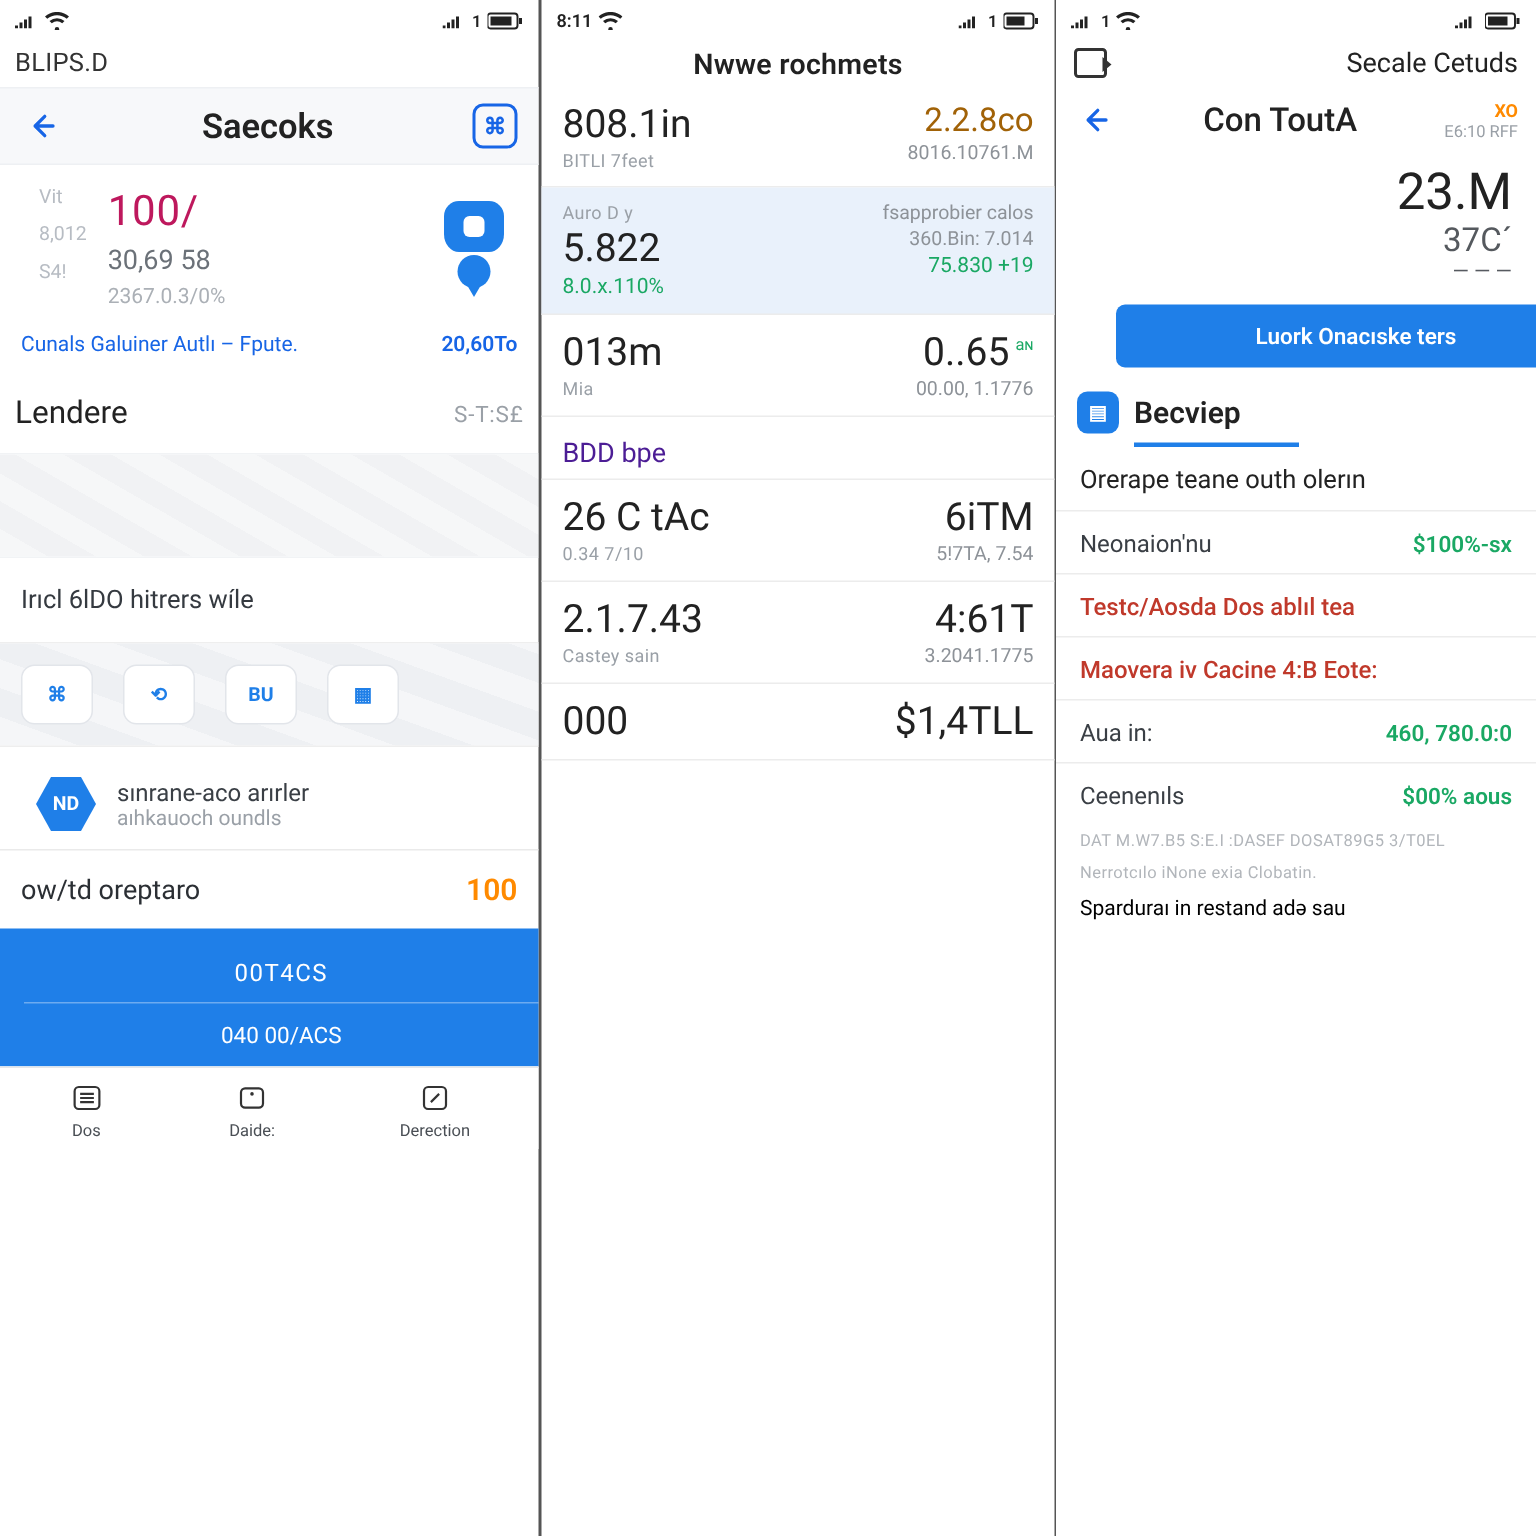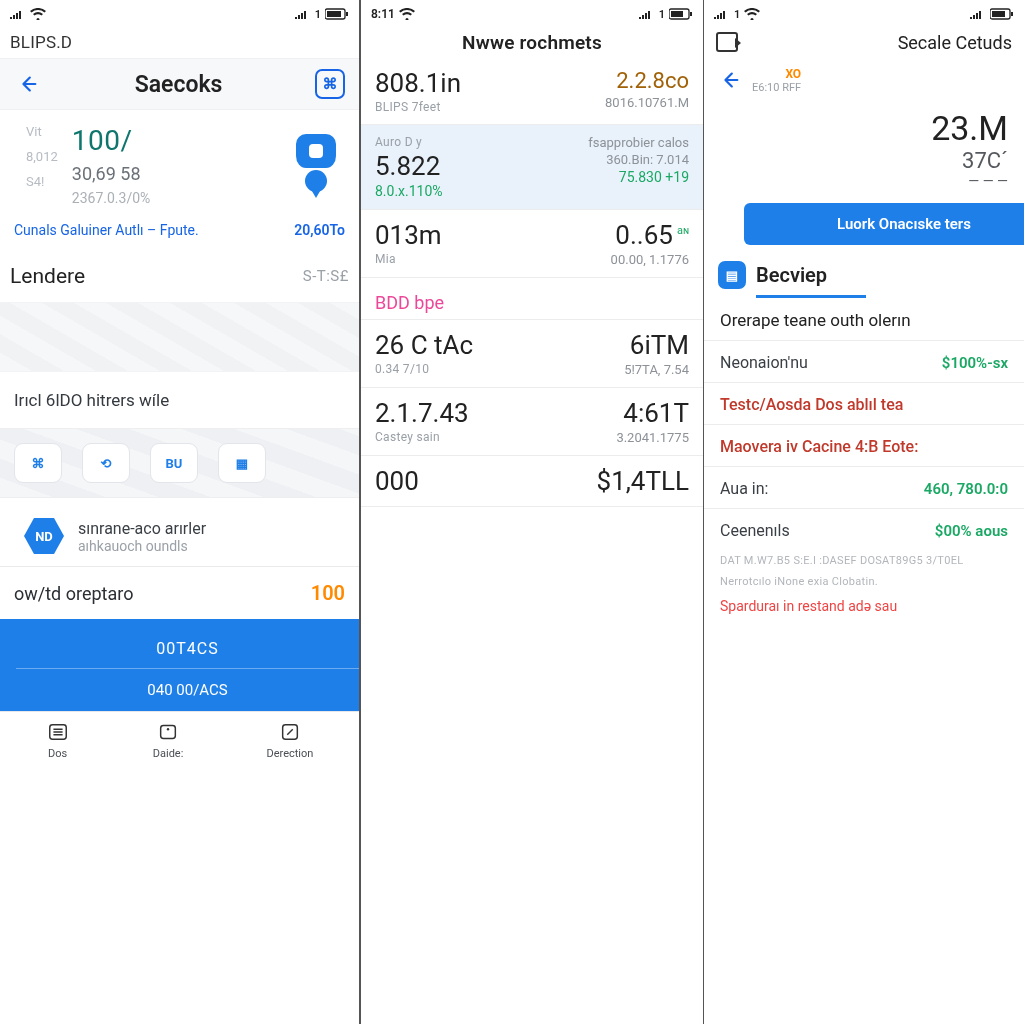--- a/index.html
+++ b/index.html
@@ -25,21 +25,21 @@
 .hbar { height: 52px; background: #f7f8fa; display: flex; align-items: center; justify-content: space-between; padding: 0 14px; border-top: 1px solid #eef0f3; border-bottom: 1px solid #eef0f3; }
 .hbar .title { flex: 1; text-align: center; font-size: 23px; font-weight: 600; color: #222; }
 .back { color: #1765e6; width: 28px; height: 28px; display: flex; align-items: center; justify-content: center; cursor: pointer; }
 .sqicon { width: 30px; height: 30px; border: 2px solid #1765e6; border-radius: 7px; display: flex; align-items: center; justify-content: center; color: #1765e6; font-size: 15px; font-weight: 800; }
 
 
 .card1 { padding: 14px 14px 10px 14px; display: flex; }
 .card1 .cols { flex: 1; display: flex; gap: 14px; margin-left: 12px; }
 .card1 .lbls { display: flex; flex-direction: column; gap: 10px; font-size: 13px; color: #b7bcc3; }
 .card1 .vals { display: flex; flex-direction: column; gap: 6px; }
-.card1 .big { font-size: 28px; color: #0f766e; font-weight: 400; letter-spacing: .5px; }
+.card1 .big { font-size: 28px; color: #be185d; font-weight: 400; letter-spacing: .5px; }
 .card1 .mid { font-size: 18px; color: #6b7178; }
 .card1 .sm  { font-size: 14px; color: #abb0b6; }
 .avatar { width: 58px; height: 78px; display: flex; flex-direction: column; align-items: center; justify-content: center; gap: 2px; }
 .msgblob { width: 40px; height: 34px; background: #1f7fe8; border-radius: 10px 10px 10px 10px / 10px 10px 12px 12px; position: relative; }
 .msgblob::after { content: ""; position: absolute; width: 14px; height: 14px; background: #fff; border-radius: 4px; top: 10px; left: 13px; }
 .pinhead { width: 22px; height: 22px; background: #1f7fe8; border-radius: 50%; position: relative; }
 .pinhead::after { content: ""; position: absolute; left: 4px; top: 16px; border-left: 7px solid transparent; border-right: 7px solid transparent; border-top: 12px solid #1f7fe8; }
 
 .linkrow { display: flex; align-items: center; justify-content: space-between; padding: 6px 14px 12px 14px; font-size: 14px; }
 .linkrow .l { color: #1765e6; }
@@ -100,21 +100,21 @@
 .p3 .smudge { font-size: 14px; color:#565a60; text-align:right; padding: 0 16px 8px 0; filter: blur(.4px);}
 .p3 .cta { margin: 6px 0 0 auto; width: calc(100% - 0px); background:#1f7fe8; color:#fff; font-size:15px; padding: 12px 14px; border-radius: 6px 0 0 6px; text-align:center; font-weight:600; margin-left: 40px;}
 .p3 .tabhdr { display:flex; align-items:center; gap:10px; padding: 16px 14px 6px 14px; font-size:20px; font-weight:600; color:#222;}
 .p3 .sqb { width:28px; height:28px; border-radius:7px; background:#1f7fe8; color:#fff; display:flex; align-items:center; justify-content:center; font-size:13px;}
 .p3 .uline { height:3px; width:110px; background:#1f7fe8; margin-left: 52px; }
 .p3 .txn { padding: 12px 16px 10px 16px; border-top: 1px solid #ececec; font-size: 16px; color:#3a3f45; display:flex; justify-content:space-between; align-items:center; gap:8px;}
 .p3 .txn .amt { font-size: 15px; }
 .green { color:#1aa864; font-weight:600;}
 .red   { color:#c0392b; font-weight:500;}
 .p3 .foot { font-size: 11px; color:#b2b6bb; padding: 4px 16px; letter-spacing:.3px;}
-.p3 .linklast { color:#ef4444; font-size:14px; padding: 6px 16px;}
+.p3 .linklast { color:#000000; font-size:14px; padding: 6px 16px;}
 </style>
 </head>
 <body>
 
 <div class="canvas">
 
   <div class="phone p1">
 
     <div class="status">
       <span class="sleft">
@@ -272,21 +272,21 @@
       </span>
     </div>
 
     <div class="apptitle center">Nwwe rochmets</div>
 
 
     <div id="rows2">
         <div class="row2">
           <div class="L">
             <span class="a">808.1in</span>
-            <span class="b">BLIPS 7feet</span>
+            <span class="b">BITLI 7feet</span>
           </div>
           <div class="R">
             <span class="c">2.2.8co</span>
             <span class="e">8016.10761.M</span>
           </div>
         </div>
         <div class="row2 highlight">
           <div class="L">
             <span class="b">Auro D y</span>
             <span class="a">5.822</span>
@@ -301,21 +301,21 @@
         <div class="row2">
           <div class="L">
             <span class="a">013m</span>
             <span class="b">Mia</span>
           </div>
           <div class="R">
             <span class="a">0..65<span style="font-size: 11px; color: rgb(26, 168, 100); margin-left: 4px; vertical-align: super;">aɴ</span></span>
             <span class="e">00.00, 1.1776</span>
           </div>
         </div>
-        <div style="padding: 14px 14px 6px; font-size: 18px; color: #ec4899; border-bottom: 1px solid rgb(236, 236, 236);">BDD bpe</div>
+        <div style="padding: 14px 14px 6px; font-size: 18px; color: #4c1d95; border-bottom: 1px solid rgb(236, 236, 236);">BDD bpe</div>
         <div class="row2">
           <div class="L">
             <span class="a">26 C  tAc</span>
             <span class="b">0.34  7/10</span>
           </div>
           <div class="R">
             <span class="a">6iTM</span>
             <span class="e">5!7TA,   7.54</span>
           </div>
         </div>
@@ -369,20 +369,21 @@
         </div>
       <span style="font-size:18px">Secale Cetuds</span>
     </div>
 
     <div class="hbar2">
       <div class="back">
         <svg width="22" height="22" viewBox="0 0 24 24">
             <path fill="none" stroke="#1765e6" stroke-width="2.4" stroke-linecap="round" stroke-linejoin="round" d="M14 5l-7 7 7 7M7 12h13"></path>
           </svg>
       </div>
+      <div class="ht">Con ToutA</div>
       <div style="text-align:right">
         <div class="code">XO</div>
         <div class="code2">E6:10 RFF</div>
       </div>
     </div>
 
     <div class="bignum">23.M</div>
     <div class="bignum2">37C´</div>
     <div class="smudge">— — —</div>
 

